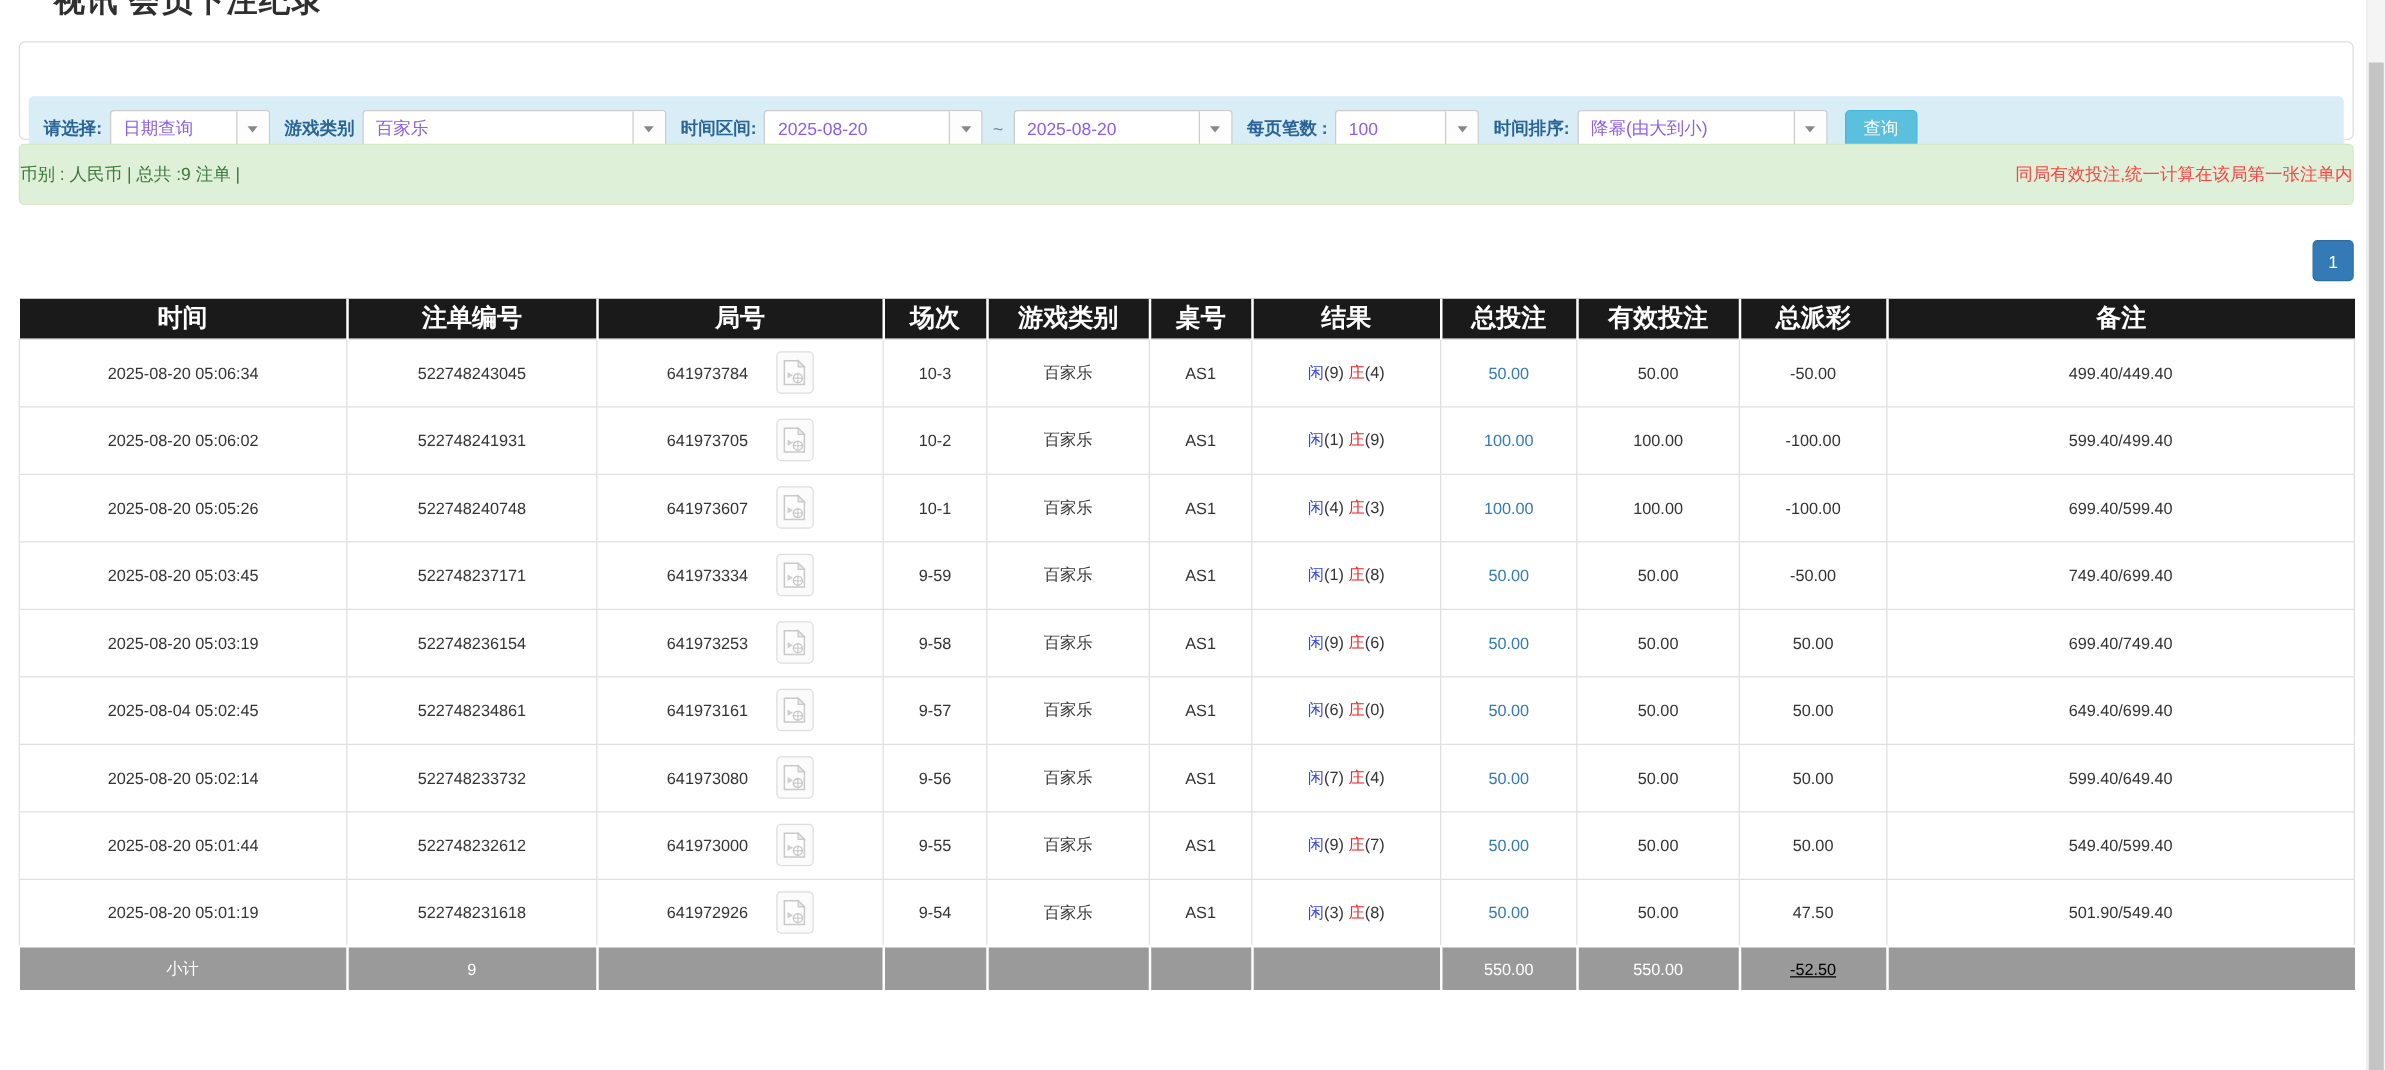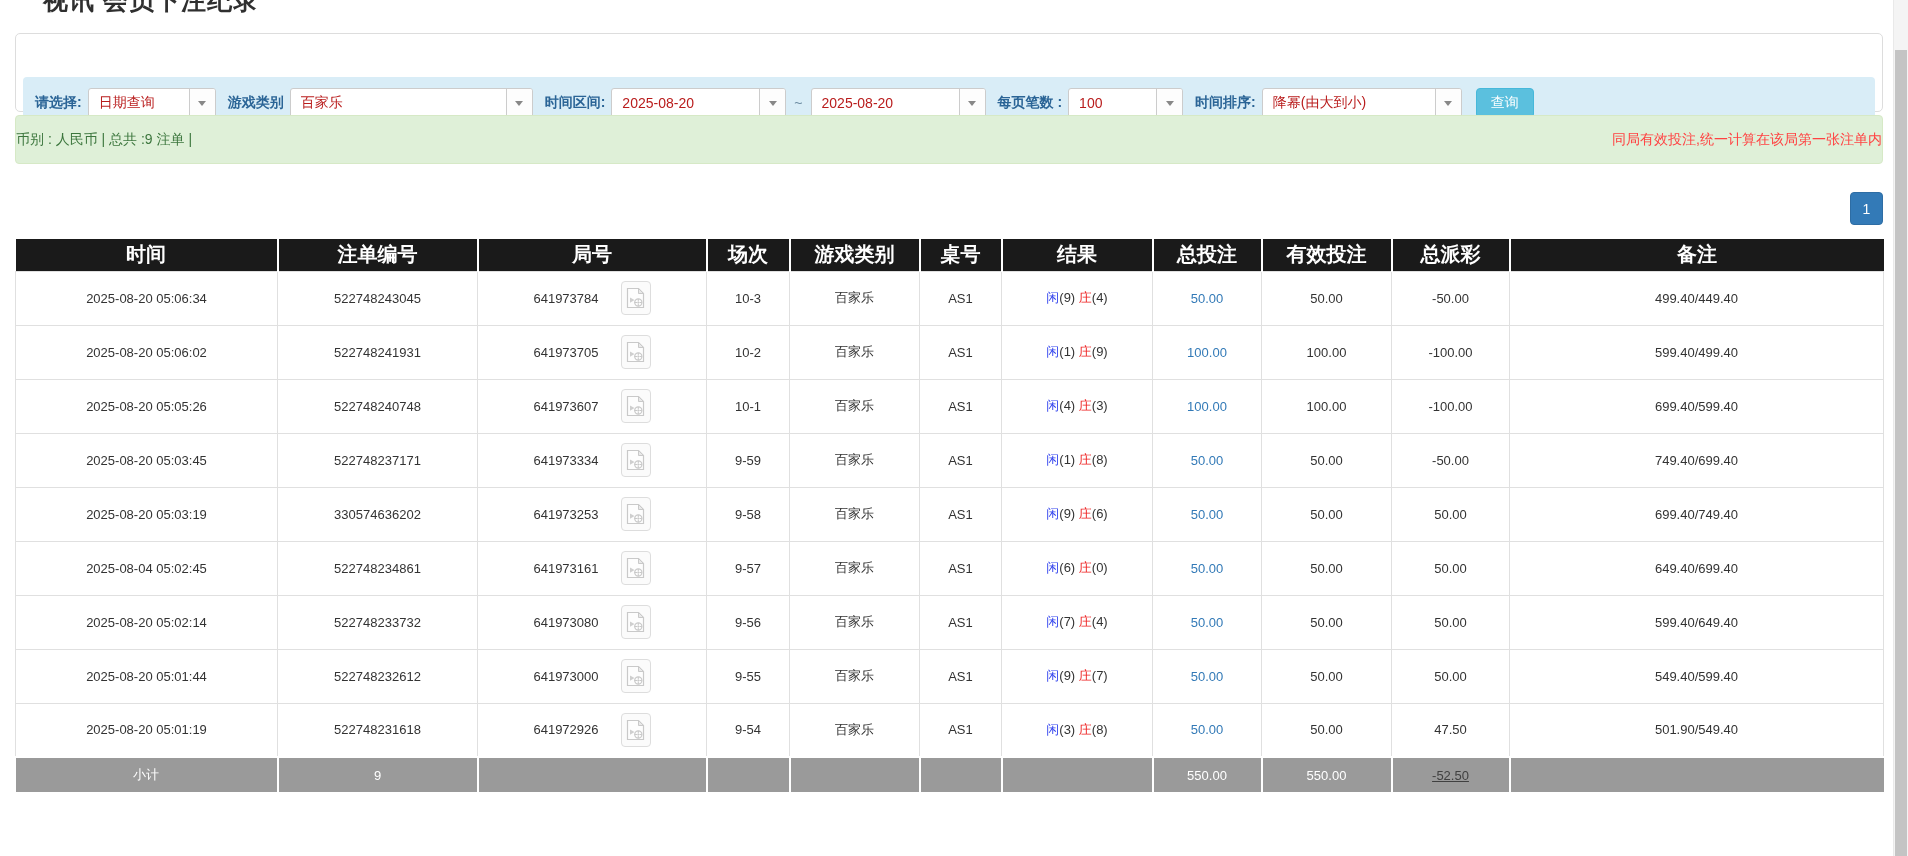--- a/index.html
+++ b/index.html
@@ -14,21 +14,21 @@
   
   .filter-panel { position:absolute; left:0; top:33px; width:1868px; height:79px;
     background:#fff; border:1px solid #ddd; border-radius:5px; }
   .filter-strip { position:absolute; left:7px; right:7px; top:7px; height:52px;
     background:#d9edf7; border-radius:4px; display:flex; align-items:center;
     padding:0 12px; white-space:nowrap;margin-top:36px; }
   .flabel { font-size:14px; font-weight:bold; color:#2a6496; margin:0 6px 0 12px; }
   .flabel:first-child { margin-left:0; }
   .sel { display:inline-flex; align-items:stretch; height:30px; background:#fff;
     border:1px solid #ccc; border-radius:3px; overflow:hidden; cursor:pointer; }
-  .sel-text { display:flex; align-items:center; padding:0 10px; font-size:14px; color:#b91c1c; flex:1; }
+  .sel-text { display:flex; align-items:center; padding:0 10px; font-size:14px; color:#8b5cf6; flex:1; }
   .sel-caret { width:26px; display:flex; align-items:center; justify-content:center;
     border-left:1px solid #ccc; background:#fdfdfd; }
   .caret { width:0; height:0; border-left:4px solid transparent; border-right:4px solid transparent;
     border-top:5px solid #888; }
   .tilde { color:#6a8aa0; font-size:14px; margin:0 8px; }
   .search-btn { height:30px; padding:0 14px; margin-left:14px; background:#5bc0de;
     border:1px solid #46b8da; border-radius:4px; color:#fff; font-size:14px;
     font-family:inherit; cursor:pointer; }
 
   
@@ -56,21 +56,21 @@
   .video-btn { width:30px; height:34px; background:#fbfbfb; border:1px solid #ddd;
     border-radius:4px; display:inline-flex; align-items:center; justify-content:center;
     cursor:pointer; }
   .lbl-player { color:#3344ee; }
   .lbl-banker { color:#ee2222; }
   .amount-link { color:#337ab7; text-decoration:none; cursor:pointer; }
   .num-neg { color:#f00; }
   .summary-row td { background:#9a9a9a; color:#fff; height:36px;
     border:2px solid #fff; border-left:none; font-size:13px; }
   .summary-row td:last-child { border-right:none; }
-  .summary-row td.neg { color:#404040;text-decoration:underline; }
+  .summary-row td.neg { color:#000000;text-decoration:underline; }
 
   
   .scrollbar-track { position:absolute; right:0; top:0; width:15px; height:856px;
     background:#f4f4f4; border-left:1px solid #e9e9e9; }
   .scrollbar-thumb { position:absolute; left:1px; right:1px; top:50px; bottom:0;
     background:#c4c4c4; }
 </style>
 </head>
 <body>
 
@@ -265,21 +265,21 @@
           <td>百家乐</td>
           <td>AS1</td>
           <td><span class="lbl-player">闲</span><span>(1)</span> <span class="lbl-banker">庄</span><span>(8)</span></td>
           <td><a class="amount-link">50.00</a></td>
           <td>50.00</td>
           <td class="num-neg">-50.00</td>
           <td>749.40/699.40</td>
         </tr>
         <tr class="data-row">
           <td>2025-08-20 05:03:19</td>
-          <td>330574636202</td>
+          <td>522748236154</td>
           <td><span class="round-wrap">
               <span>641973253</span>
               <button class="video-btn">
                 <svg width="19" height="22" viewBox="0 0 19 22">
                   <path d="M1.5 1.5 h11 l5 5 v14 h-16 z" fill="#fdfdfd" stroke="#c9c9c9" stroke-width="1.2"></path>
                   <path d="M12.5 1.5 l5 5 h-5 z" fill="#e9e9e9" stroke="#c9c9c9" stroke-width="1"></path>
                   <path d="M4 10.5 l4.5 2.6 -4.5 2.6 z" fill="#cfcfcf"></path>
                   <circle cx="12.3" cy="15.5" r="3.6" fill="none" stroke="#c9c9c9" stroke-width="1.2"></circle>
                   <circle cx="12.3" cy="15.5" r="1" fill="#c9c9c9"></circle>
                   <path d="M12.3 11.9 v2.4 M12.3 16.7 v2.4 M8.7 15.5 h2.4 M13.5 15.5 h2.4" stroke="#c9c9c9" stroke-width="1"></path>

